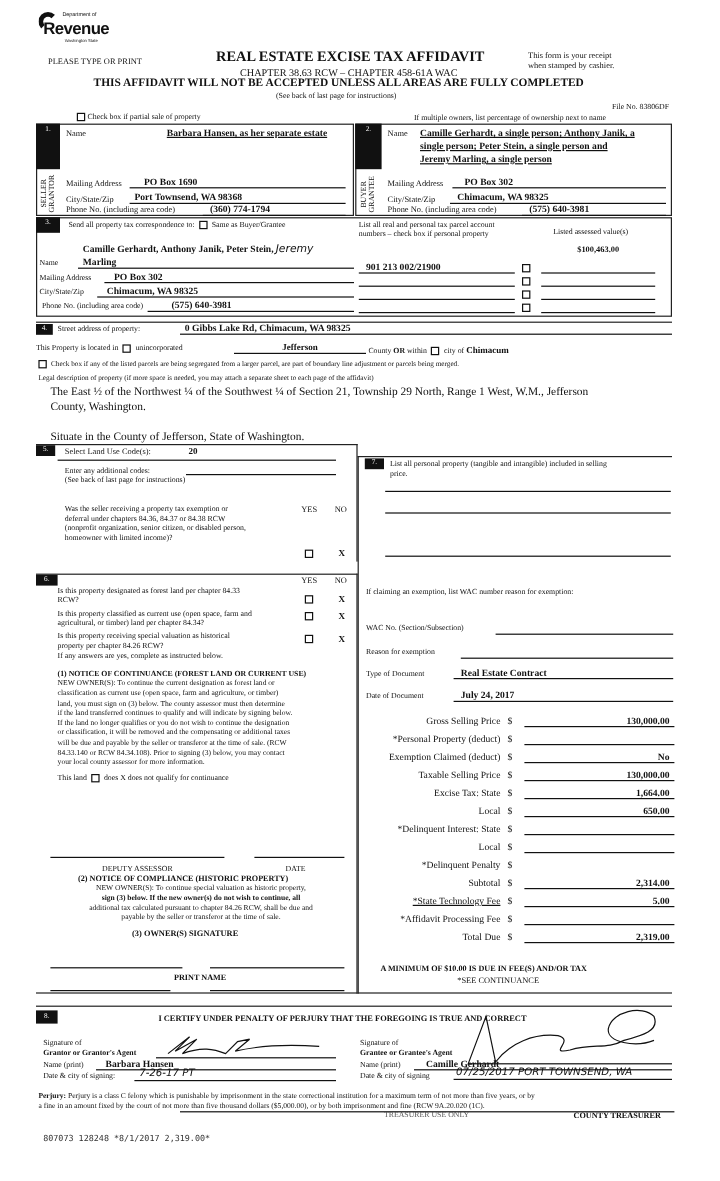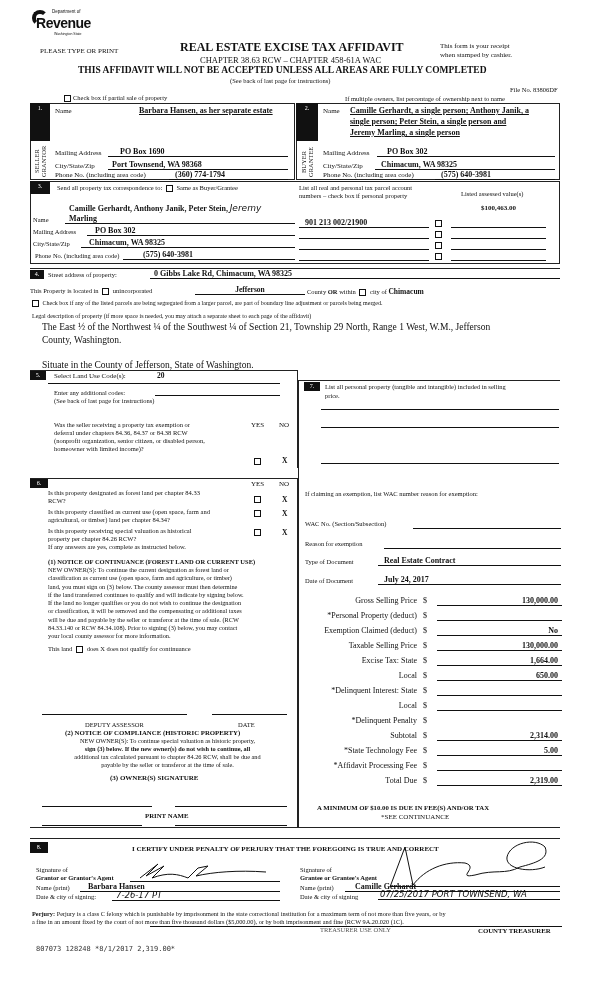--- a/index.html
+++ b/index.html
@@ -279,21 +279,21 @@
     <div class="money-label" style="left:8px;top:335px;">*Delinquent Penalty</div>
     <div class="money-dollar" style="left:124px;top:335px;">$</div>
     <div class="money-val" style="left:138px;top:334px;border-bottom:none;"></div>
   </div>
   <div>
     <div class="money-label" style="left:8px;top:350px;">Subtotal</div>
     <div class="money-dollar" style="left:124px;top:350px;">$</div>
     <div class="money-val" style="left:138px;top:349px;">2,314.00</div>
   </div>
   <div>
-    <div class="money-label" style="left:8px;top:365px;">*State Technology Fee</div>
+    <div class="money-label" style="left:8px;top:365px;text-decoration:underline;">*State Technology Fee</div>
     <div class="money-dollar" style="left:124px;top:365px;">$</div>
     <div class="money-val" style="left:138px;top:364px;">5.00</div>
   </div>
   <div>
     <div class="money-label" style="left:8px;top:380px;">*Affidavit Processing Fee</div>
     <div class="money-dollar" style="left:124px;top:380px;">$</div>
     <div class="money-val" style="left:138px;top:379px;"></div>
   </div>
   <div>
     <div class="money-label" style="left:8px;top:395px;">Total Due</div>

